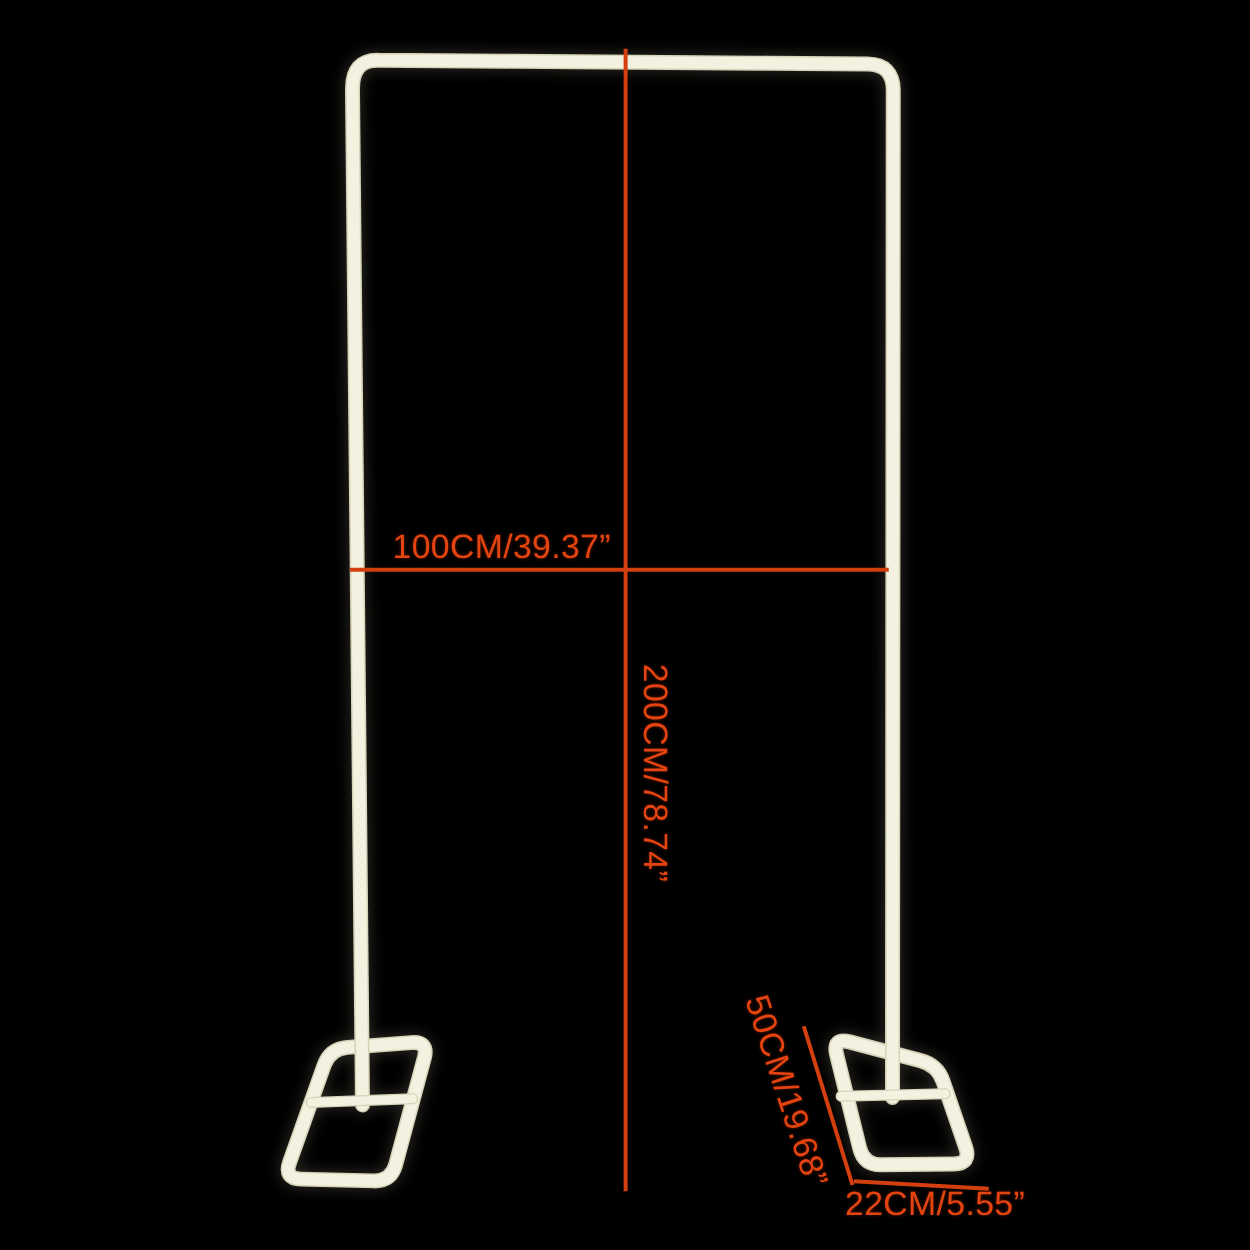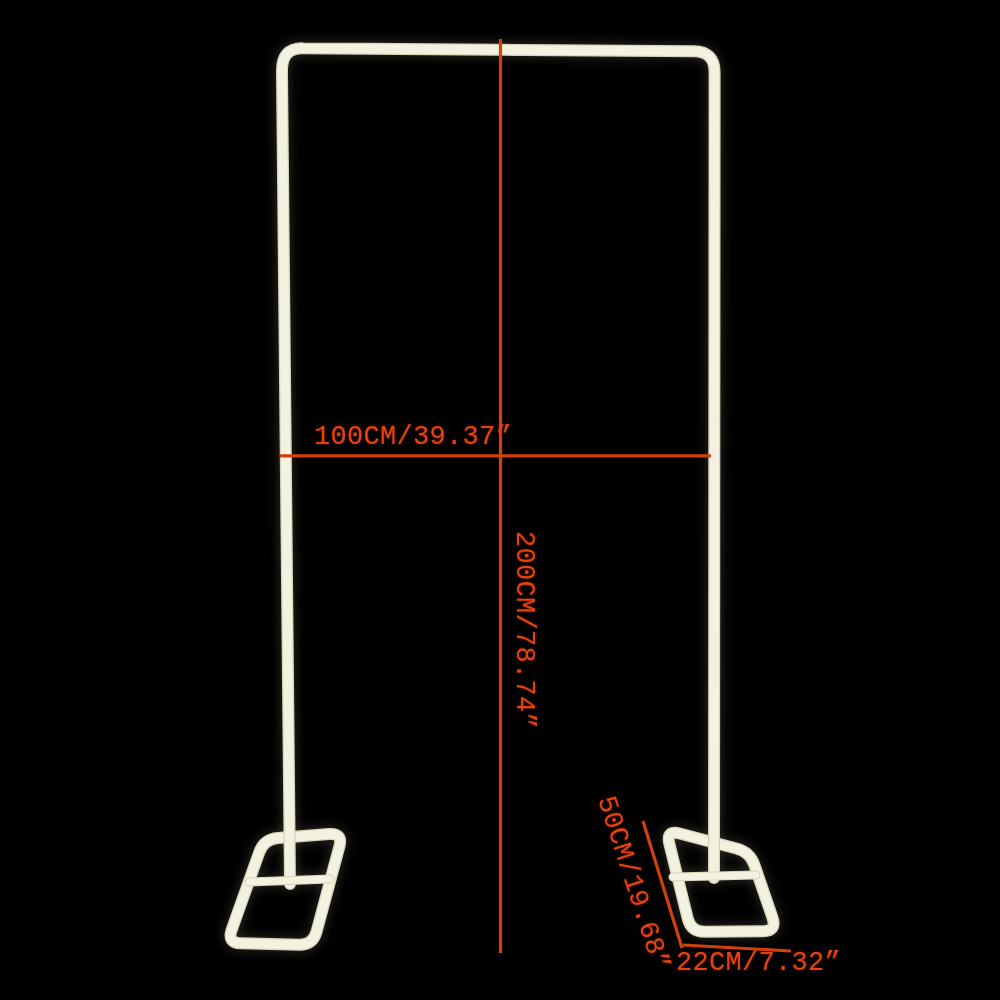--- a/index.html
+++ b/index.html
@@ -1,19 +1,19 @@
 <!DOCTYPE html>
 <html style="--bg: #000000; --frame: #f3f1e0; --frame-edge: #d7d3b9; --dim-line: #d33f0e; --dim-text: #e5430f;"><head>
 <meta charset="utf-8">
 <style>
   html,body{margin:0;padding:0;background:#000;}
   .scene{
     position:relative;width:1000px;height:1000px;overflow:hidden;
     background:var(--bg,#000);
-    font-family:Liberation Mono, monospace;
+    font-family:Liberation Sans, sans-serif;
   }
   .scene svg{position:absolute;left:0;top:0;width:1000px;height:1000px;}
   .tube-under{fill:none;stroke:var(--frame-edge,#d8d4ba);stroke-width:12;stroke-linejoin:round;stroke-linecap:round;}
   .tube{fill:none;stroke:var(--frame,#f3f1e0);stroke-width:9.5;stroke-linejoin:round;stroke-linecap:round;}
   .crossbar-under{fill:none;stroke:var(--frame-edge,#d8d4ba);stroke-width:9;stroke-linecap:round;}
   .crossbar{fill:none;stroke:var(--frame,#f3f1e0);stroke-width:7;stroke-linecap:round;}
   .metal{filter:drop-shadow(0 0 6px rgba(245,240,205,0.20));}
   .dim-line{stroke:var(--dim-line,#d33f0e);stroke-width:3.2;}
   .dim-label{
     position:absolute;white-space:nowrap;
@@ -62,14 +62,14 @@
     <line class="dim-line" x1="643" y1="821" x2="682" y2="948"></line>
     <line class="dim-line" x1="683" y1="945" x2="791" y2="951"></line>
   </svg>
 
   <div class="dim-label" style="left:314px;top:424px;">100CM/39.37”</div>
 
   <div class="dim-label rot90" style="left:537px;top:531px;">200CM/78.74”</div>
 
   <div class="dim-label rot72" style="left:617px;top:793px;">50CM/19.68”</div>
 
-  <div class="dim-label" style="left:676px;top:950px;">22CM/7.32”</div>
+  <div class="dim-label" style="left:676px;top:950px;">22CM/5.55”</div>
 </div>
 
 </body></html>

